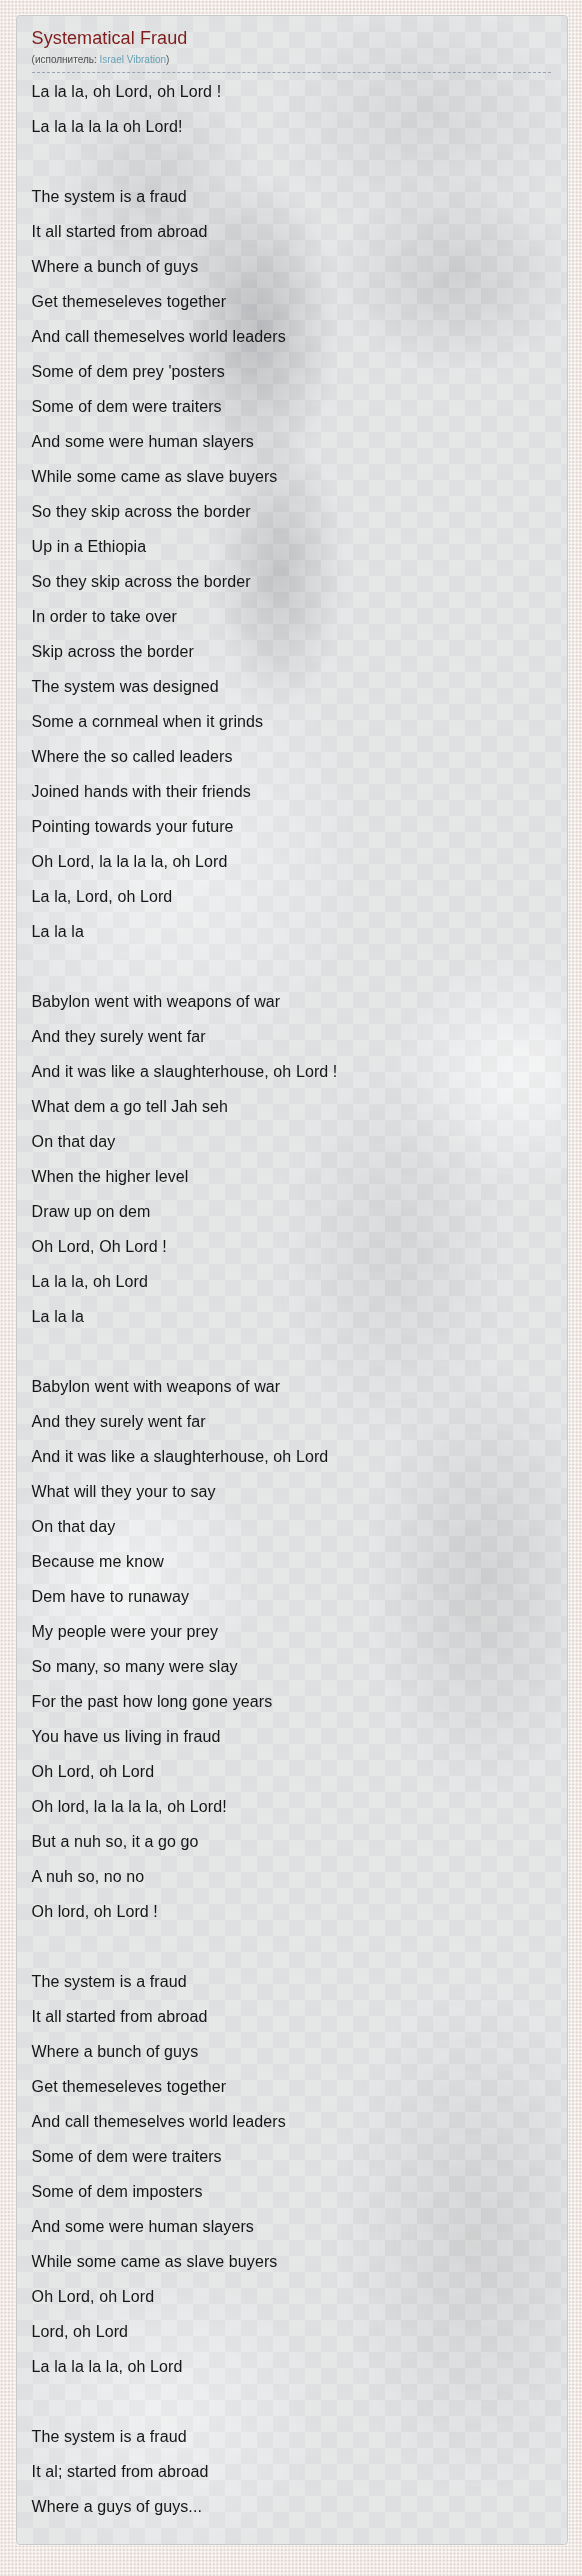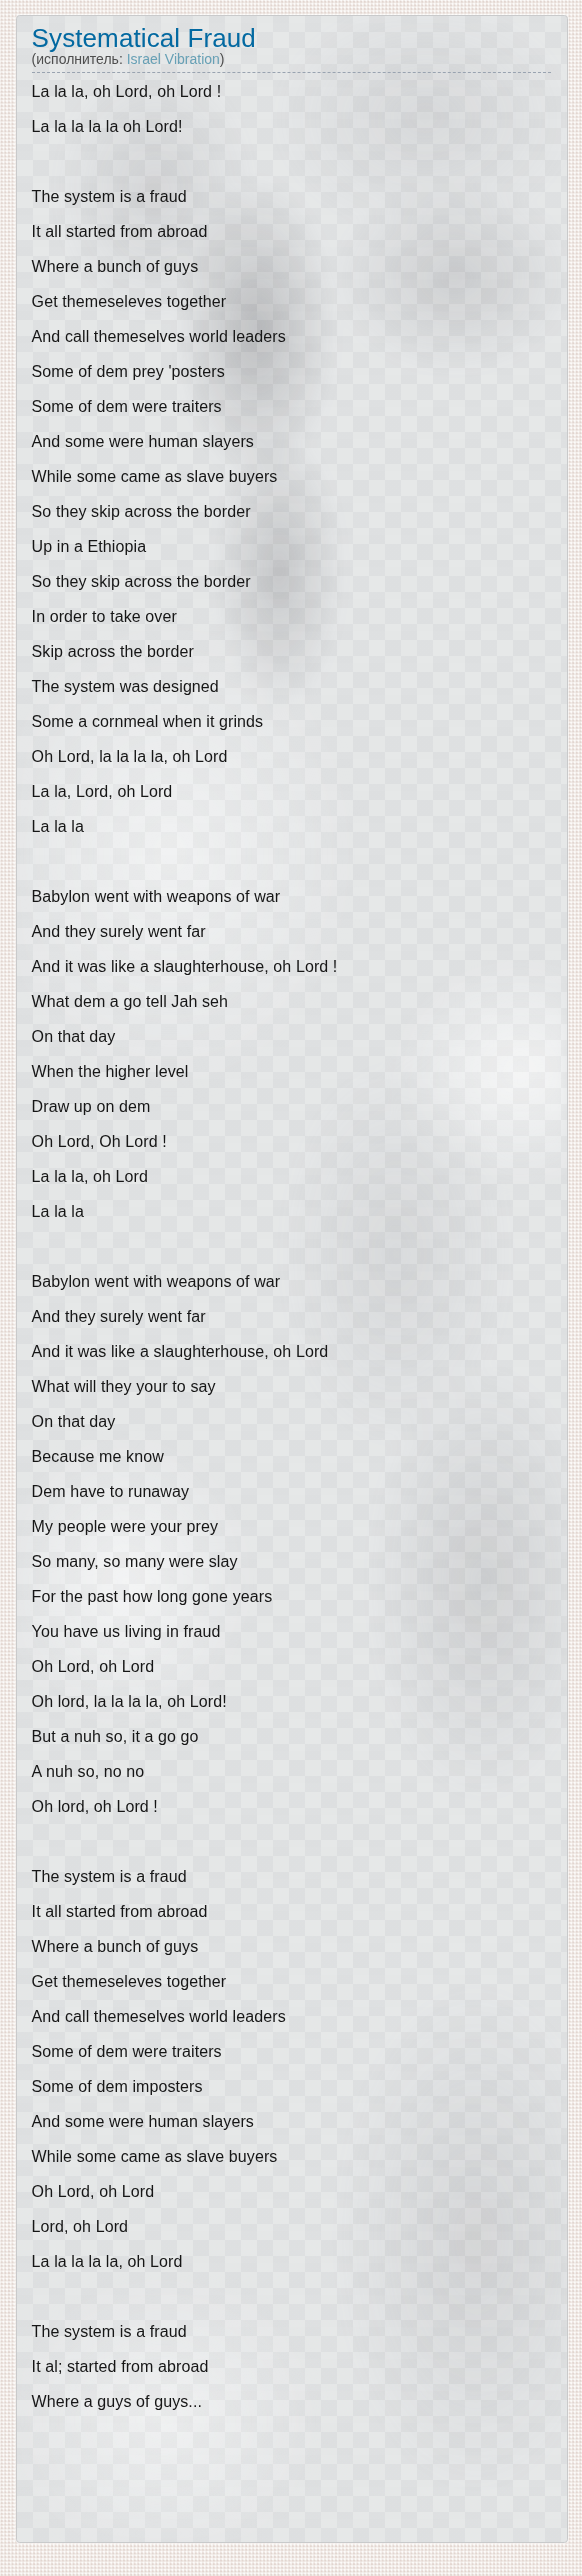--- a/index.html
+++ b/index.html
@@ -52,24 +52,24 @@
   .mosaic2{
     position:absolute; inset:0; pointer-events:none;
     background:
       repeating-conic-gradient(rgba(255,255,255,0.045) 0% 25%, transparent 0% 50%);
     background-size:64px 64px;
     background-position:16px 7.3px;
   }
   .content{position:relative; z-index:2; padding:8.7px 16px 19px 14.6px;}
   .header{border-bottom:0.7px dashed #99a3b0; padding-bottom:3.6px;}
   h1.song-title{
-    margin:0; font-size:26px; line-height:26px; font-weight:normal;
-    color:#0369a1; letter-spacing:0.1px;
+    margin:0; font-size:18px; line-height:26px; font-weight:normal;
+    color:#7f1d1d; letter-spacing:0.1px;
   }
-  .artist-line{font-size:14px; line-height:17.5px; color:#4e4e4e;}
+  .artist-line{font-size:10px; line-height:17.5px; color:#4e4e4e;}
   .artist-line a{color:#67a0b5; text-decoration:none;}
   .lyrics{margin-top:1.5px;}
   .lyrics .line{
     margin:0; height:35px; display:flex; align-items:center;
     font-size:16px; color:#161616; letter-spacing:0.1px;
   }
 </style>
 </head>
 <body>
 
@@ -96,20 +96,23 @@
           <p class="line">Some of dem were traiters</p>
           <p class="line">And some were human slayers</p>
           <p class="line">While some came as slave buyers</p>
           <p class="line">So they skip across the border</p>
           <p class="line">Up in a Ethiopia</p>
           <p class="line">So they skip across the border</p>
           <p class="line">In order to take over</p>
           <p class="line">Skip across the border</p>
           <p class="line">The system was designed</p>
           <p class="line">Some a cornmeal when it grinds</p>
+          <p class="line">Where the so called leaders</p>
+          <p class="line">Joined hands with their friends</p>
+          <p class="line">Pointing towards your future</p>
           <p class="line">Oh Lord, la la la la, oh Lord</p>
           <p class="line">La la, Lord, oh Lord</p>
           <p class="line">La la la</p>
           <p class="line">&nbsp;</p>
           <p class="line">Babylon went with weapons of war</p>
           <p class="line">And they surely went far</p>
           <p class="line">And it was like a slaughterhouse, oh Lord !</p>
           <p class="line">What dem a go tell Jah seh</p>
           <p class="line">On that day</p>
           <p class="line">When the higher level</p>

